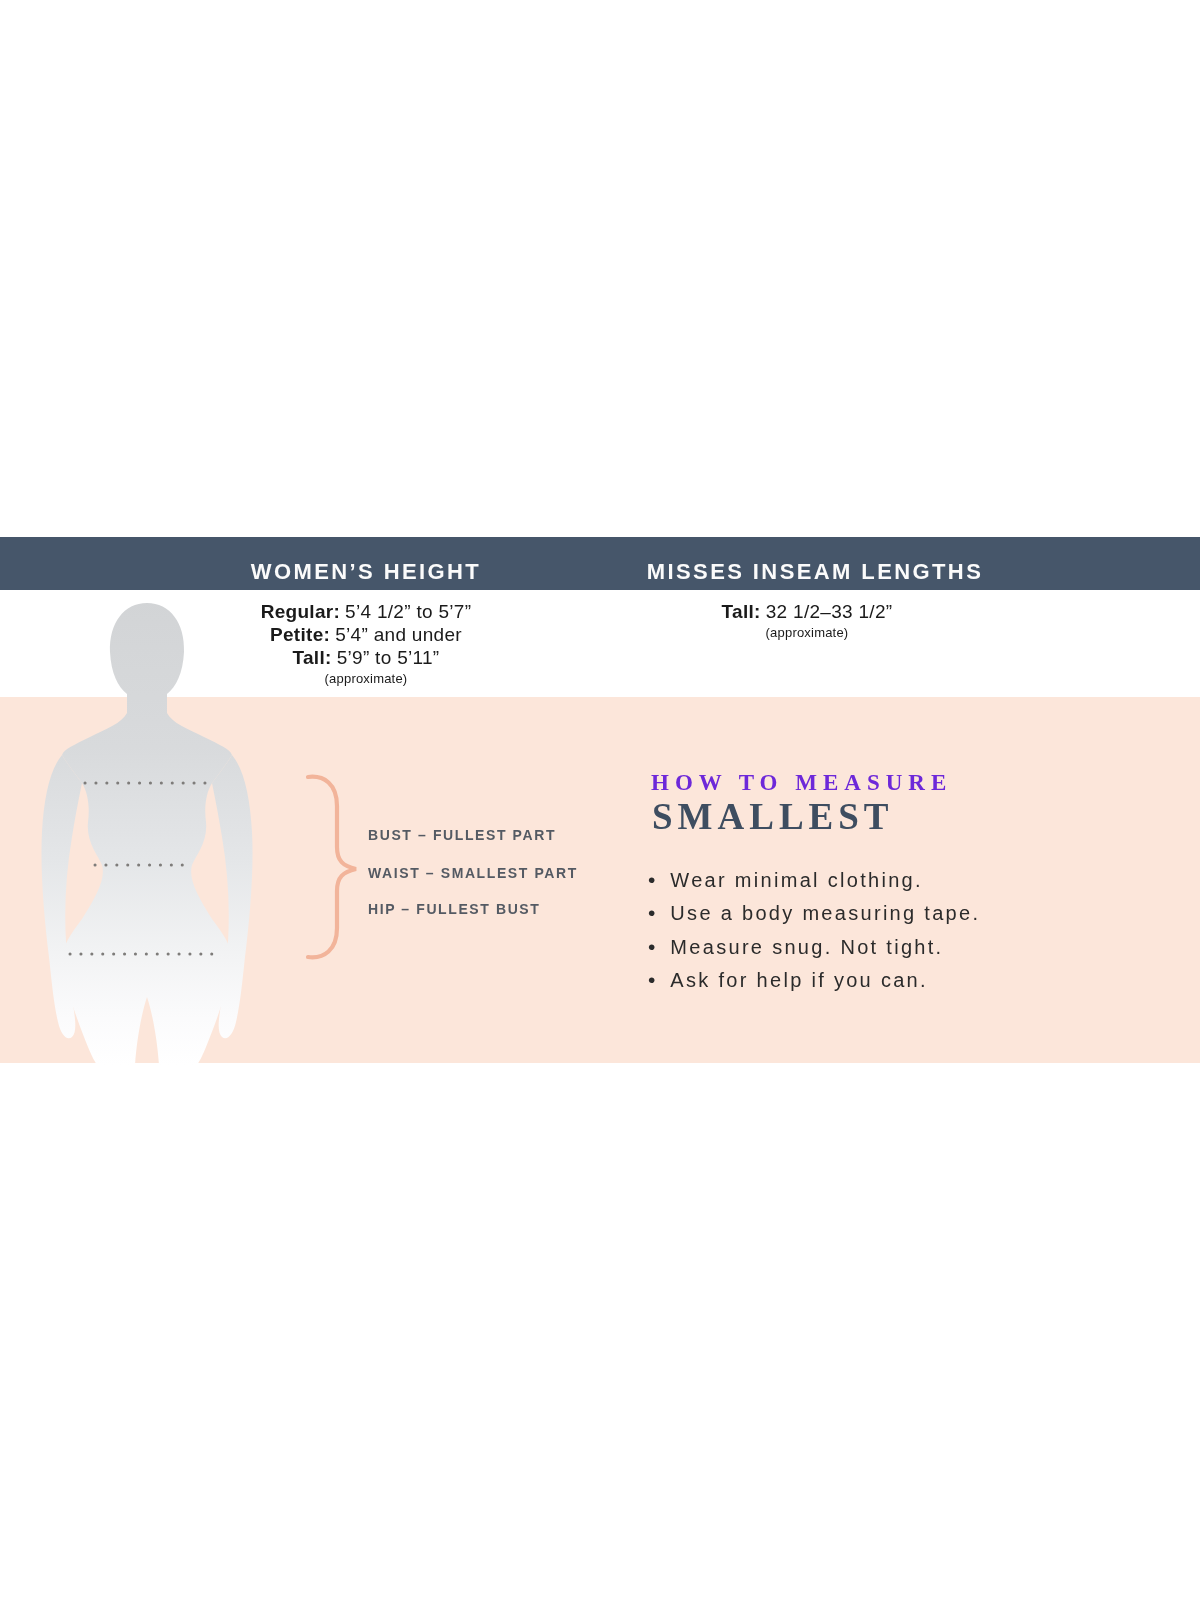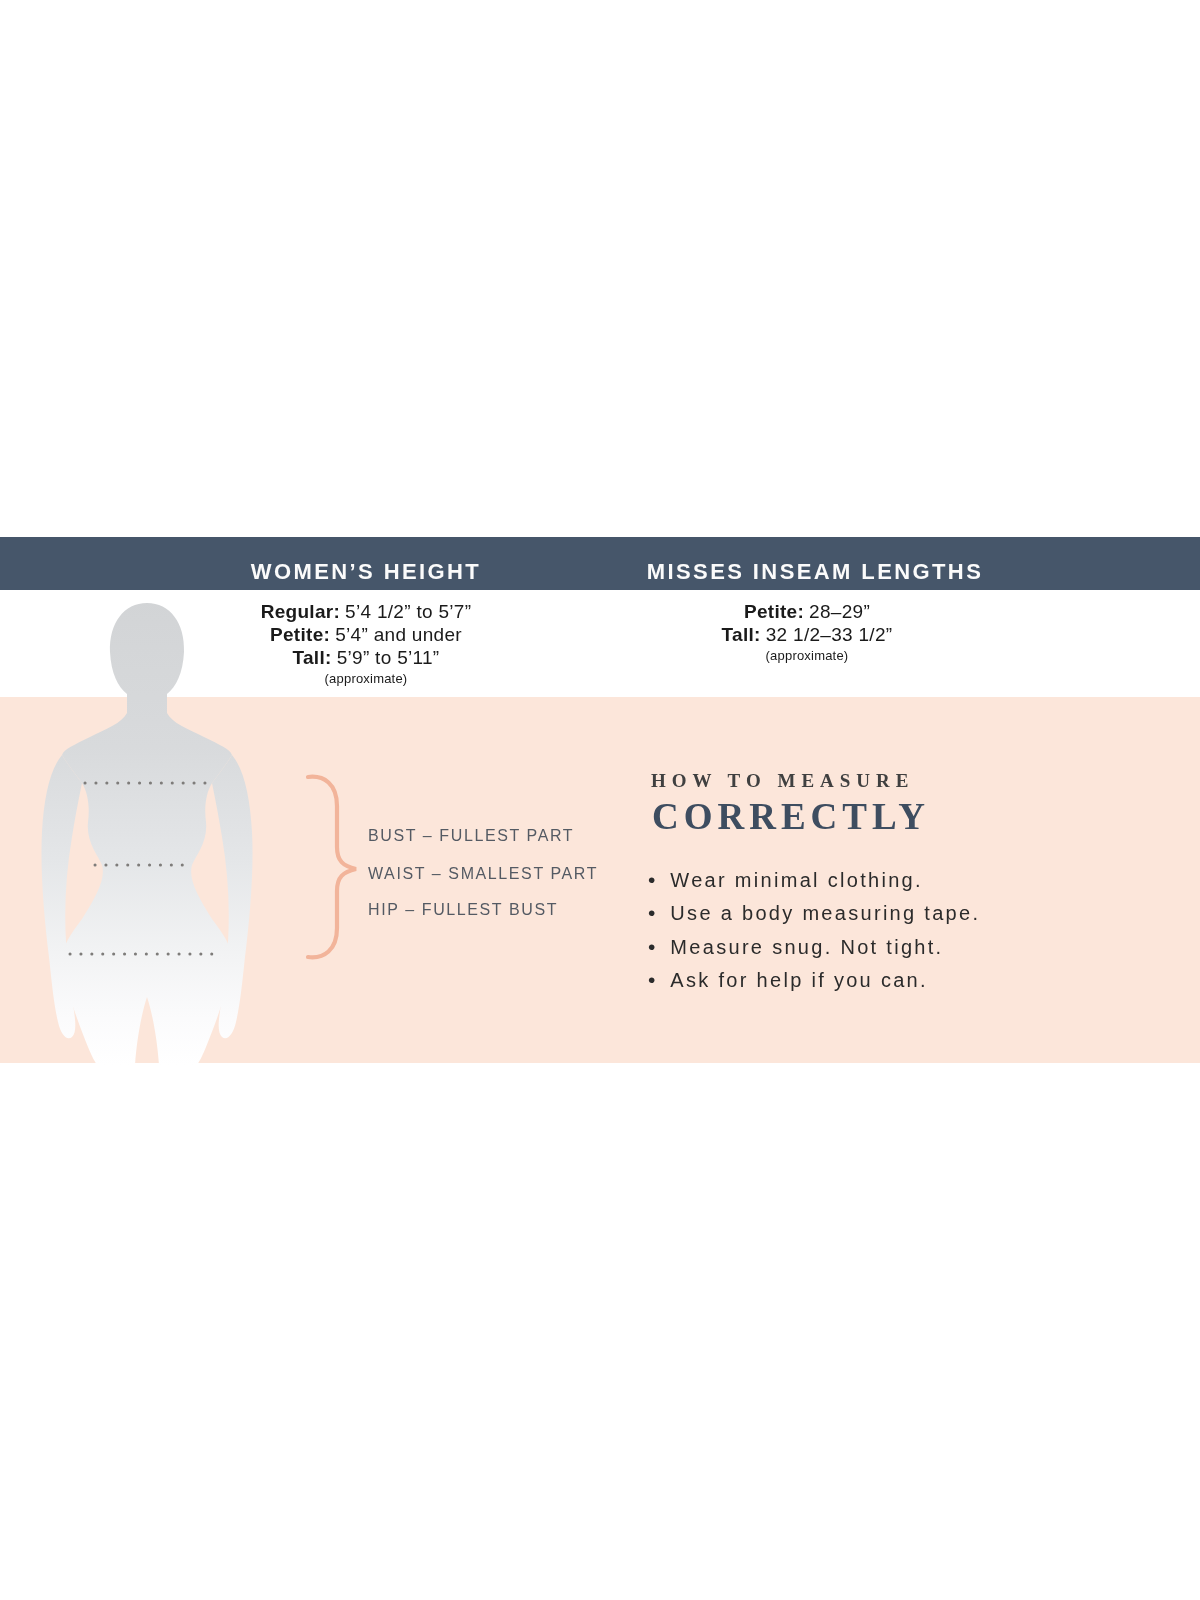--- a/index.html
+++ b/index.html
@@ -34,31 +34,31 @@
   .pink-band{
     position:absolute;left:0;top:697px;width:1200px;height:366px;
     background:#fce6da;
   }
 
   .silhouette{position:absolute;left:18px;top:597px;width:264px;height:468px;}
   .brace{position:absolute;left:296px;top:762px;width:72px;height:208px;}
 
   .measure-label{
     position:absolute;left:368px;
-    color:#545a63;font-size:16px;font-weight:normal;letter-spacing:1.6px;
+    color:#545a63;font-size:14px;font-weight:bold;letter-spacing:1.6px;
     white-space:nowrap;
   }
   .measure-label.bust{top:827px;}
   .measure-label.waist{top:865px;}
   .measure-label.hip{top:901px;}
 
   .howto-small{
     position:absolute;left:651px;top:770px;
     font-family:"Liberation Serif",serif;font-weight:bold;
-    font-size:19px;letter-spacing:6px;color:#404040;white-space:nowrap;
+    font-size:23px;letter-spacing:6px;color:#6d28d9;white-space:nowrap;
   }
   .howto-large{
     position:absolute;left:652px;top:795px;
     font-family:"Liberation Serif",serif;font-weight:bold;
     font-size:37px;letter-spacing:5px;color:#3e4d60;white-space:nowrap;
   }
 
   .bullet-list{position:absolute;left:648px;top:863px;}
   .bullet-row{
     display:flex;align-items:baseline;
@@ -83,23 +83,20 @@
   <div class="info-row">
     <span class="lbl">Petite:</span><span>5’4” and under</span>
   </div>
   <div class="info-row">
     <span class="lbl">Tall:</span><span>5’9” to 5’11”</span>
   </div>
   <div class="info-note">(approximate)</div>
 </div>
 
 <div class="info-col right">
-  <div class="info-row">
-    <span class="lbl">Petite:</span><span>28–29”</span>
-  </div>
   <div class="info-row">
     <span class="lbl">Tall:</span><span>32 1/2–33 1/2”</span>
   </div>
   <div class="info-note">(approximate)</div>
 </div>
 
 <div class="pink-band"></div>
 
 <svg class="silhouette" viewBox="0 0 264 468" aria-hidden="true">
   <defs>
@@ -141,21 +138,21 @@
 <svg class="brace" viewBox="0 0 72 208" aria-hidden="true">
   <path d="M 12 15 C 28 13 41 22 41 44 L 41 85 C 41 99 47 104 60 107
            C 47 110 41 115 41 129 L 41 166 C 41 188 28 197 12 195" fill="none" stroke="#f2b49a" stroke-width="4.2" stroke-linecap="round"></path>
 </svg>
 
 <div class="measure-label bust">BUST – FULLEST PART</div>
 <div class="measure-label waist">WAIST – SMALLEST PART</div>
 <div class="measure-label hip">HIP – FULLEST BUST</div>
 
 <div class="howto-small">HOW TO MEASURE</div>
-<div class="howto-large">CORRECTLY</div>
+<div class="howto-large">SMALLEST</div>
 
 <div class="bullet-list">
   <div class="bullet-row">
     <span class="dot">•</span>
     <span>Wear minimal clothing.</span>
   </div>
   <div class="bullet-row">
     <span class="dot">•</span>
     <span>Use a body measuring tape.</span>
   </div>

